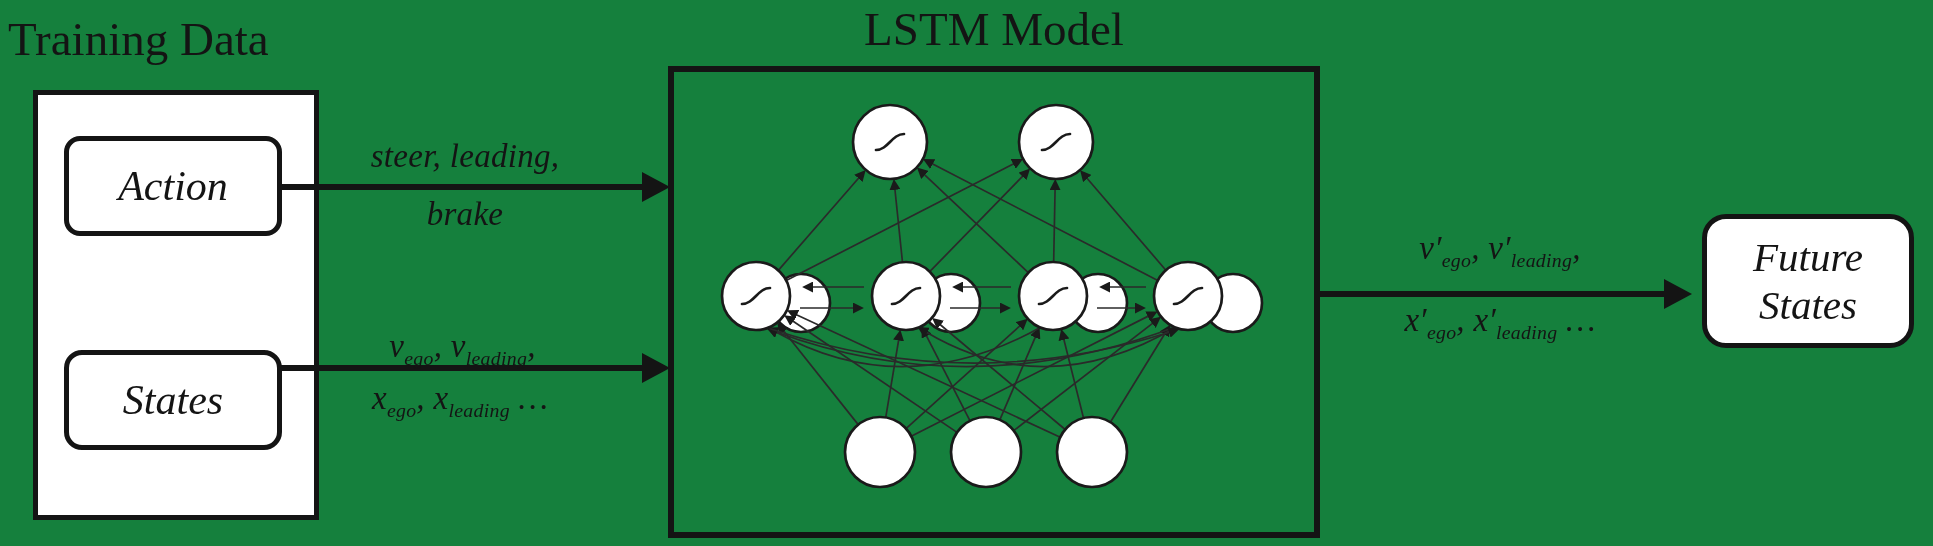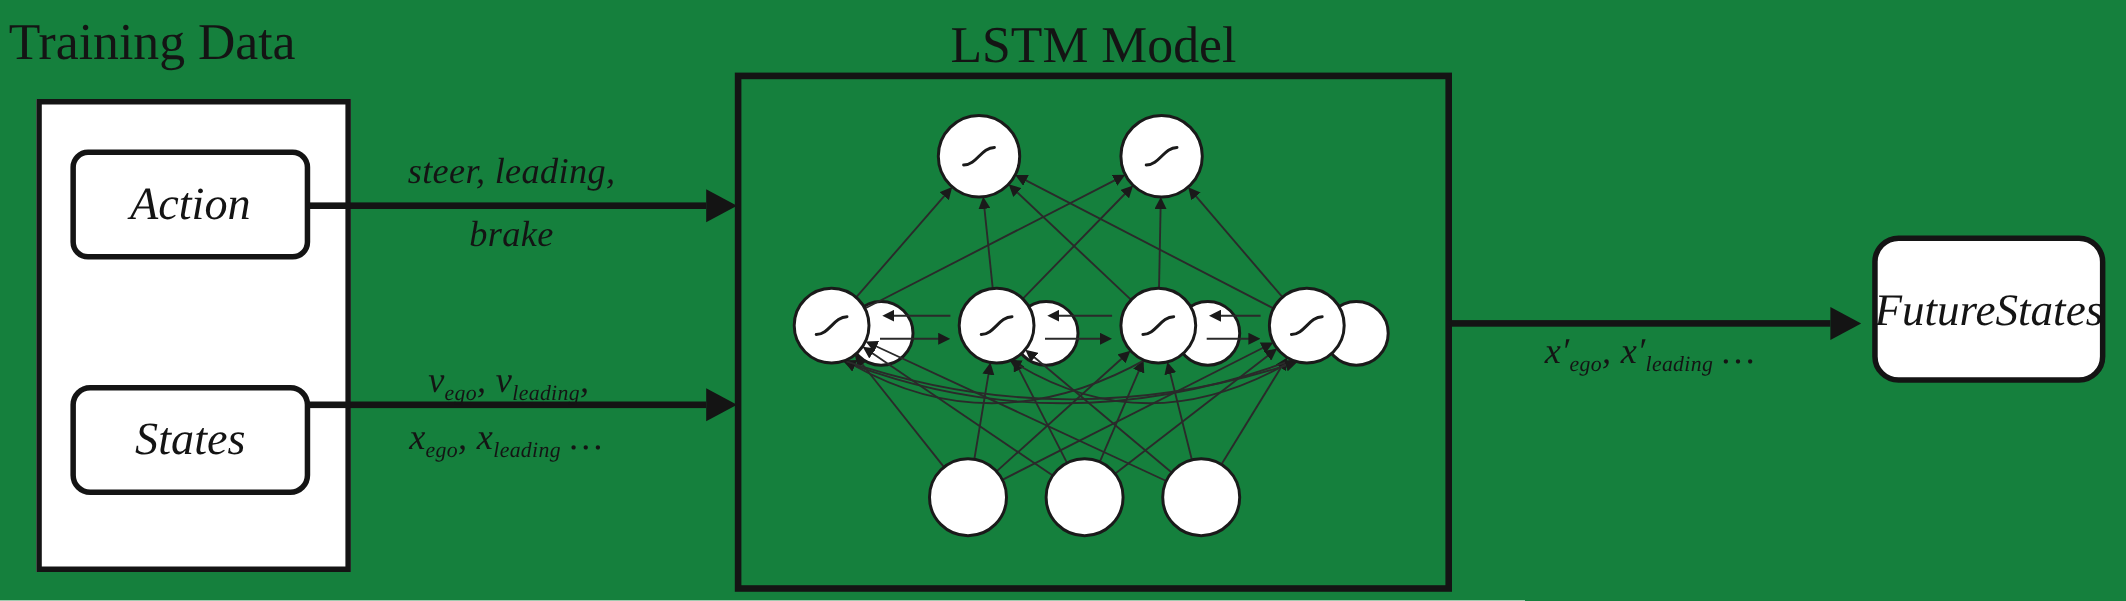--- a/index.html
+++ b/index.html
@@ -7,21 +7,21 @@
   body { font-family:"Liberation Serif", serif; color:#141414; }
   .canvas { position:relative; width:1933px; height:546px; background:#15803d; overflow:hidden; }
 
   .heading { position:absolute; font-size:47px; white-space:nowrap; }
   .centered { text-align:center; }
 
   .frame { position:absolute; border:5px solid #141414; background:#ffffff; }
   .lstm-frame { border-width:6px; background:transparent; }
   .pill { border-radius:18px; display:flex; align-items:center; justify-content:center;
           font-style:italic; font-size:42px; }
-  .future-pill { border-radius:24px; flex-direction:row; line-height:1.18; font-size:41px; }
+  .future-pill { border-radius:24px; flex-direction:column; line-height:1.18; font-size:41px; }
 
   .shaft { position:absolute; height:6px; background:#141414; }
   .ahead { position:absolute; width:0; height:0;
            border-top:15px solid transparent; border-bottom:15px solid transparent;
            border-left:28px solid #141414; }
 
   .alabel { position:absolute; font-style:italic; font-size:33px; text-align:center;
             white-space:nowrap; letter-spacing:.3px; }
   .alabel sub { font-size:0.6em; font-style:italic; }
 
@@ -50,21 +50,21 @@
   <div class="shaft" style="left:280px; top:184px; width:362px;"></div>
   <div class="ahead" style="left:642px; top:172px;"></div>
   <div class="alabel" style="left:300px; top:138px; width:330px;">steer, leading,</div>
   <div class="alabel" style="left:300px; top:196px; width:330px;">brake</div>
 
   <div class="shaft" style="left:280px; top:365px; width:362px;"></div>
   <div class="ahead" style="left:642px; top:353px;"></div>
   <div class="alabel" style="left:290px; top:284px; width:345px;margin-top:44px;"><span>v</span><sub>ego</sub><span>, </span><span>v</span><sub>leading</sub><span>,</span></div>
   <div class="alabel" style="left:285px; top:380px; width:350px;"><span>x</span><sub>ego</sub><span>, </span><span>x</span><sub>leading</sub><span> …</span></div>
 
-  <div class="heading centered" style="left:668px; top:14px; width:652px;">LSTM Model</div>
+  <div class="heading centered" style="left:668px; top:2px; width:652px;">LSTM Model</div>
 
   <svg id="nn" class="nn" style="left:668px; top:66px;" width="652" height="472" viewBox="0 0 652 472">
     <defs>
       <marker id="ah" viewBox="0 0 10 10" refX="1" refY="5" markerWidth="11" markerHeight="11" orient="auto" markerUnits="userSpaceOnUse">
         <path d="M0,0 L10,5 L0,10 z" fill="#1a1a1a"></path>
       </marker>
     </defs>
   <circle cx="133" cy="237" r="29" class="node"></circle>
       <circle cx="283" cy="237" r="29" class="node"></circle>
       <circle cx="430" cy="237" r="29" class="node"></circle>
@@ -113,20 +113,21 @@
       <path d="M374,84 C 386,84 390,68 402,68" class="sigmoid"></path>
       <circle cx="212" cy="386" r="35" class="node"></circle>
       <circle cx="318" cy="386" r="35" class="node"></circle>
       <circle cx="424" cy="386" r="35" class="node"></circle>
     </svg>
 
   <div class="frame lstm-frame" style="left:668px; top:66px; width:652px; height:472px;"></div>
 
   <div class="shaft" style="left:1318px; top:291px; width:346px;"></div>
   <div class="ahead" style="left:1664px; top:279px;"></div>
+  <div class="alabel" style="left:1330px; top:230px; width:340px;"><span>v′</span><sub>ego</sub><span>, </span><span>v′</span><sub>leading</sub><span>,</span></div>
   <div class="alabel" style="left:1330px; top:302px; width:340px;"><span>x′</span><sub>ego</sub><span>, </span><span>x′</span><sub>leading</sub><span> …</span></div>
 
   <div class="frame pill future-pill" style="left:1702px; top:214px; width:212px; height:134px;">
     <span>Future</span>
     <span>States</span>
   </div>
 
 </div>
 
 </body></html>

